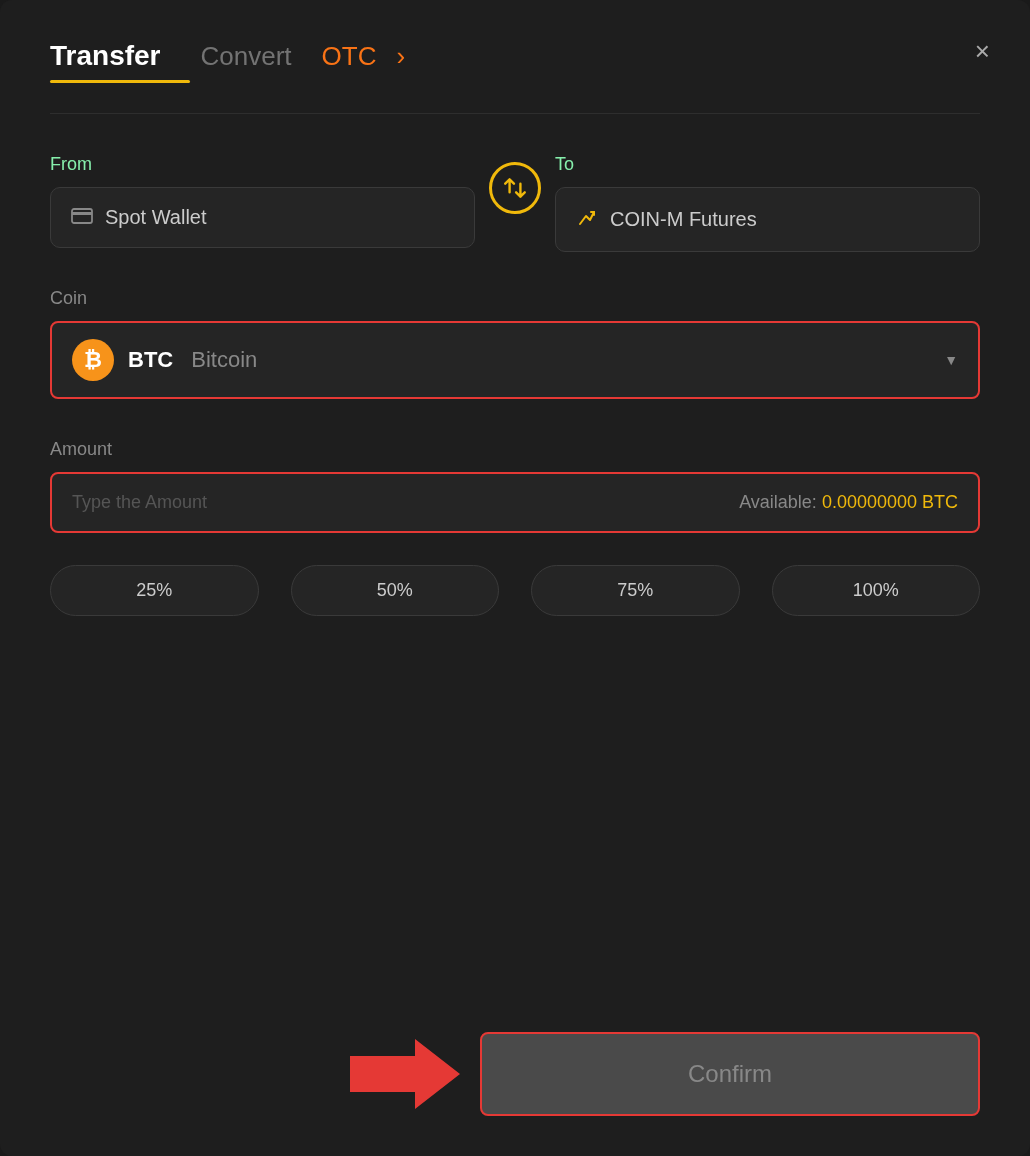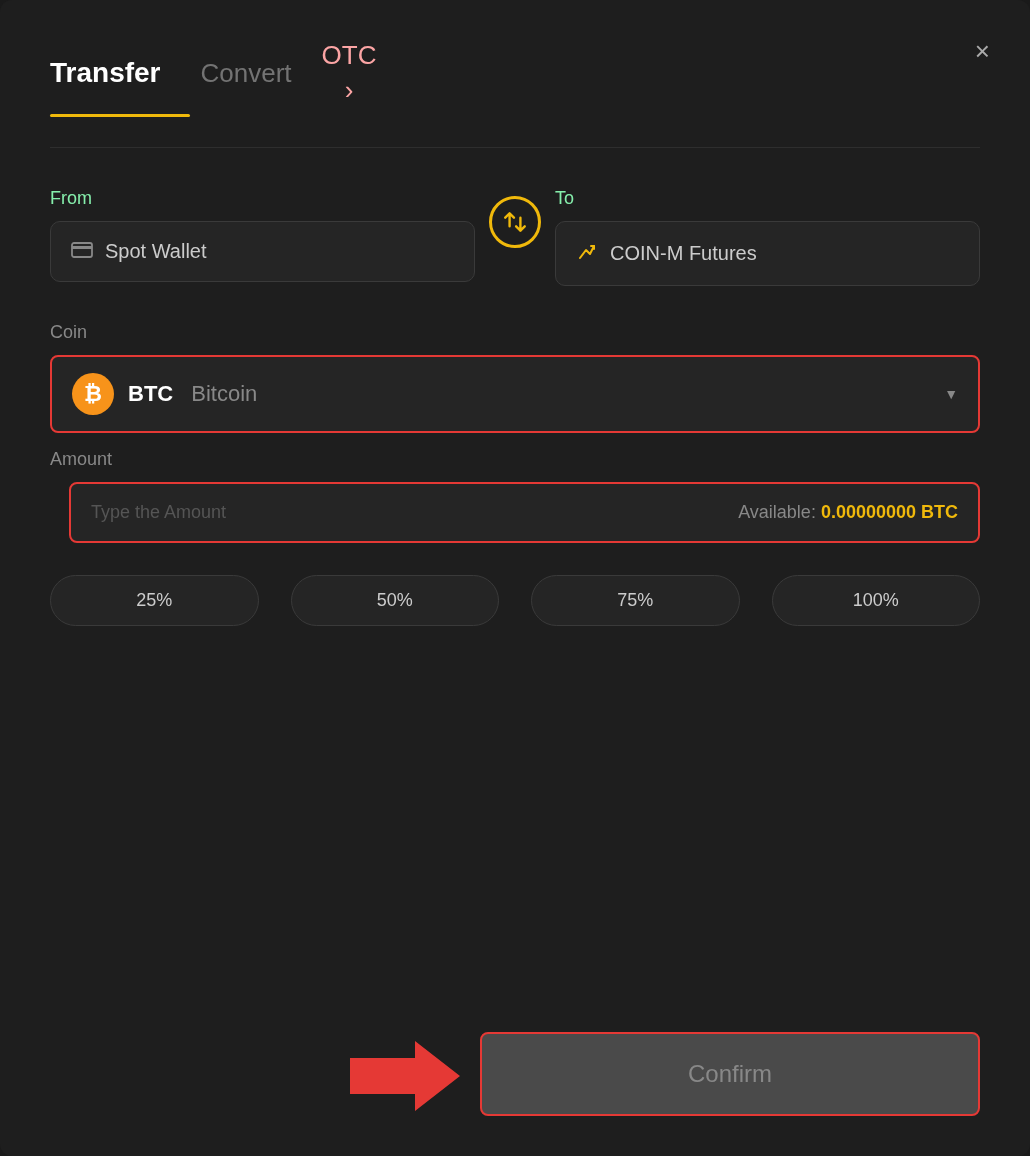--- a/index.html
+++ b/index.html
@@ -43,26 +43,25 @@
       font-size: 26px;
       font-weight: 400;
       color: #737373;
       margin-right: 30px;
       cursor: pointer;
     }
 
     .tab-otc {
       font-size: 26px;
       font-weight: 400;
-      color: #fca5a5;
-      cursor: pointer;
-      display: flex;
-      align-items: center;
-      gap: 4px;
-      flex-direction: column;
+      color: #f97316;
+      cursor: pointer;
+      display: flex;
+      align-items: center;
+      gap: 20px;
     }
 
     .close-btn {
       position: absolute;
       right: 40px;
       top: 38px;
       font-size: 26px;
       color: #aaaaaa;
       cursor: pointer;
       background: none;
@@ -141,21 +140,21 @@
       background: transparent;
     }
 
     .swap-circle svg {
       width: 26px;
       height: 26px;
     }
 
     
     .coin-section {
-      margin-bottom: 16px;
+      margin-bottom: 40px;
     }
 
     .section-label {
       font-size: 18px;
       color: #888888;
       margin-bottom: 12px;
     }
 
     .coin-select {
       border: 2px solid #e53935;
@@ -209,37 +208,35 @@
     }
 
     .amount-input-box {
       border: 2px solid #e53935;
       border-radius: 8px;
       padding: 18px 20px;
       background: #252525;
       display: flex;
       align-items: center;
       justify-content: space-between;
-      margin-left: 19px;
     }
 
     .amount-placeholder {
       font-size: 18px;
       color: #555555;
     }
 
     .available-text {
       font-size: 18px;
       color: #888888;
       white-space: nowrap;
     }
 
     .available-value {
       color: #f0b90b;
-      font-weight: bold;
     }
 
     
     .percent-row {
       display: flex;
       gap: 32px;
       margin-bottom: 60px;
     }
 
     .percent-btn {
@@ -250,21 +247,21 @@
       background: #252525;
       color: #cccccc;
       font-size: 18px;
       cursor: pointer;
       text-align: center;
     }
 
     
     .bottom-section {
       display: flex;
-      align-items: flex-end;
+      align-items: center;
       justify-content: flex-end;
       gap: 0;
       margin-top: auto;
     }
 
     .arrow-container {
       display: flex;
       align-items: center;
       margin-right: 20px;
     }

